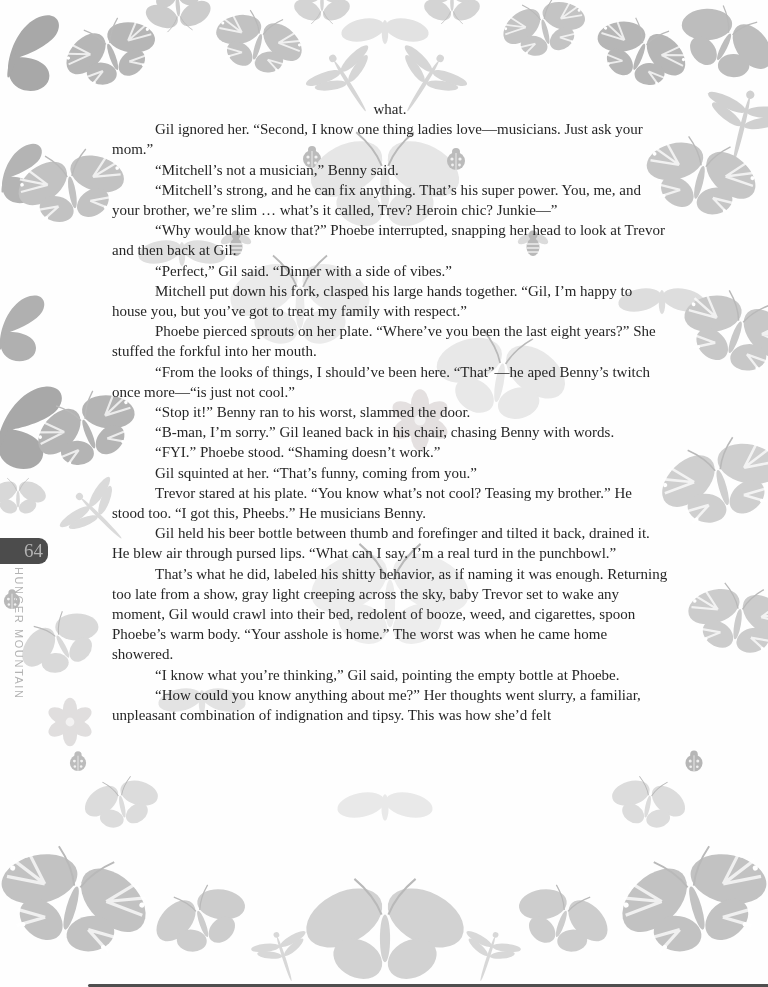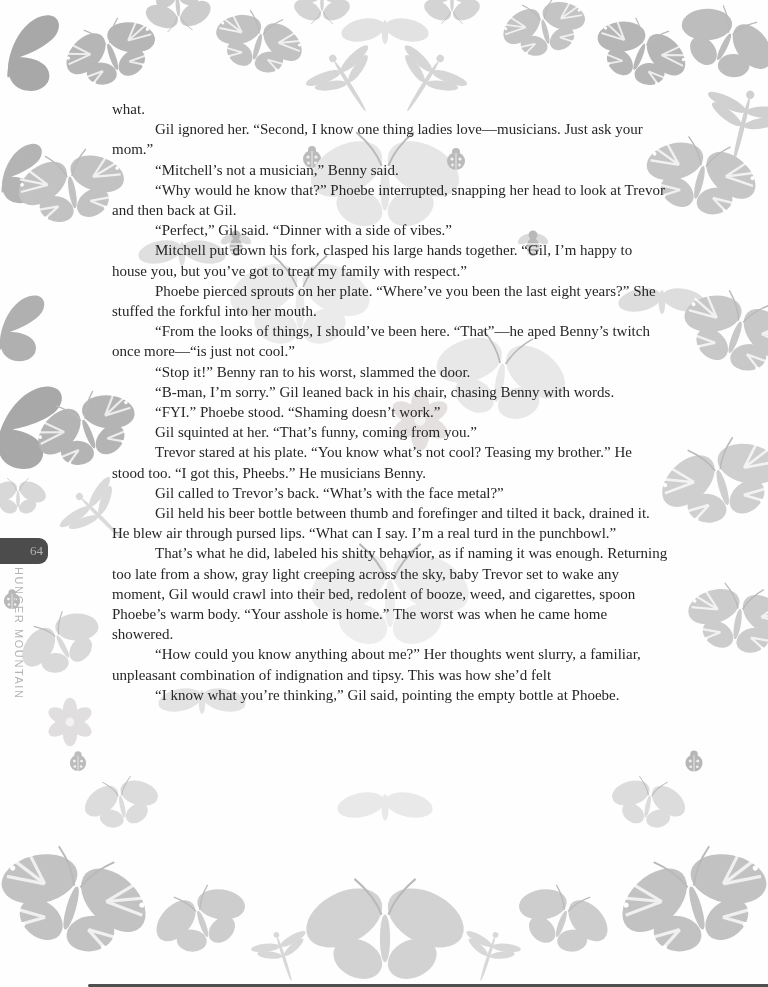--- a/index.html
+++ b/index.html
@@ -11,29 +11,29 @@
     background:#fefefe;
     font-family:"Liberation Serif", serif;
   }
   .bg-svg{position:absolute;left:0;top:0;width:768px;height:987px;}
   .text-block{
     position:absolute;left:112px;top:99px;width:556px;
     font-size:15px;line-height:20.2px;color:#262626;
     text-rendering:optimizeLegibility;
   }
   .text-block p{margin:0;text-indent:43px;}
-  .text-block p.no-indent{text-indent:0;}
+  .text-block p.no-indent{text-indent:0;text-align:center;}
   .page-tab{
     position:absolute;left:0;top:538px;width:48px;height:26px;
     background:#4c4c4c;border-radius:0 9px 9px 0;
   }
   .page-num{
     position:absolute;right:5px;top:0;
     font-family:"Liberation Serif", serif;
-    font-size:13px;line-height:26px;color:#b2b2b2;
+    font-size:19px;line-height:26px;color:#b2b2b2;
   }
   .journal-label{
     position:absolute;left:13px;top:567px;
     writing-mode:vertical-rl;
     font-family:"Liberation Sans", sans-serif;
     font-size:11px;letter-spacing:1.6px;color:#b3b3b3;
     white-space:nowrap;
   }
   .bottom-rule{
     position:absolute;left:88px;right:0;bottom:0;height:3px;
@@ -167,35 +167,35 @@
     <use href="#bfly" fill="#d2d2d2" transform="translate(385,935) scale(1.7)"></use>
     <use href="#dfly" fill="#d8d8d8" transform="translate(490,952) rotate(18) scale(0.9)"></use>
     <use href="#bfly" fill="#cdcdcd" transform="translate(562,922) rotate(20)"></use>
     <use href="#bflyp" fill="#c2c2c2" transform="translate(696,905) rotate(-16) scale(1.6)"></use>
   </svg>
 
   <div class="text-block">
       <p class="no-indent">what.</p>
       <p>Gil ignored her. “Second, I know one thing ladies love—musicians. Just ask your mom.”</p>
       <p>“Mitchell’s not a musician,” Benny said.</p>
+      <p>“Mitchell’s strong, and he can fix anything. That’s his super power. You, me, and your brother, we’re slim … what’s it called, Trev? Heroin chic? Junkie—”</p>
       <p>“Why would he know that?” Phoebe interrupted, snapping her head to look at Trevor and then back at Gil.</p>
       <p>“Perfect,” Gil said. “Dinner with a side of vibes.”</p>
       <p>Mitchell put down his fork, clasped his large hands together. “Gil, I’m happy to house you, but you’ve got to treat my family with respect.”</p>
       <p>Phoebe pierced sprouts on her plate. “Where’ve you been the last eight years?” She stuffed the forkful into her mouth.</p>
       <p>“From the looks of things, I should’ve been here. “That”—he aped Benny’s twitch once more—“is just not cool.”</p>
       <p>“Stop it!” Benny ran to his worst, slammed the door.</p>
       <p>“B-man, I’m sorry.” Gil leaned back in his chair, chasing Benny with words.</p>
       <p>“FYI.” Phoebe stood. “Shaming doesn’t work.”</p>
       <p>Gil squinted at her. “That’s funny, coming from you.”</p>
       <p>Trevor stared at his plate. “You know what’s not cool? Teasing my brother.” He stood too. “I got this, Pheebs.” He musicians Benny.</p>
-      <p>Gil called to Trevor’s back. “What’s with the face metal?”</p>
       <p>Gil held his beer bottle between thumb and forefinger and tilted it back, drained it. He blew air through pursed lips. “What can I say. I’m a real turd in the punchbowl.”</p>
       <p>That’s what he did, labeled his shitty behavior, as if naming it was enough. Returning too late from a show, gray light creeping across the sky, baby Trevor set to wake any moment, Gil would crawl into their bed, redolent of booze, weed, and cigarettes, spoon Phoebe’s warm body. “Your asshole is home.” The worst was when he came home showered.</p>
+      <p>“I know what you’re thinking,” Gil said, pointing the empty bottle at Phoebe.</p>
       <p>“How could you know anything about me?” Her thoughts went slurry, a familiar, unpleasant combination of indignation and tipsy. This was how she’d felt</p>
-      <p>“I know what you’re thinking,” Gil said, pointing the empty bottle at Phoebe.</p>
     </div>
 
   <div class="page-tab">
     <span class="page-num">64</span>
   </div>
 
   <div class="journal-label">HUNGER MOUNTAIN</div>
 
   <div class="bottom-rule"></div>
 

